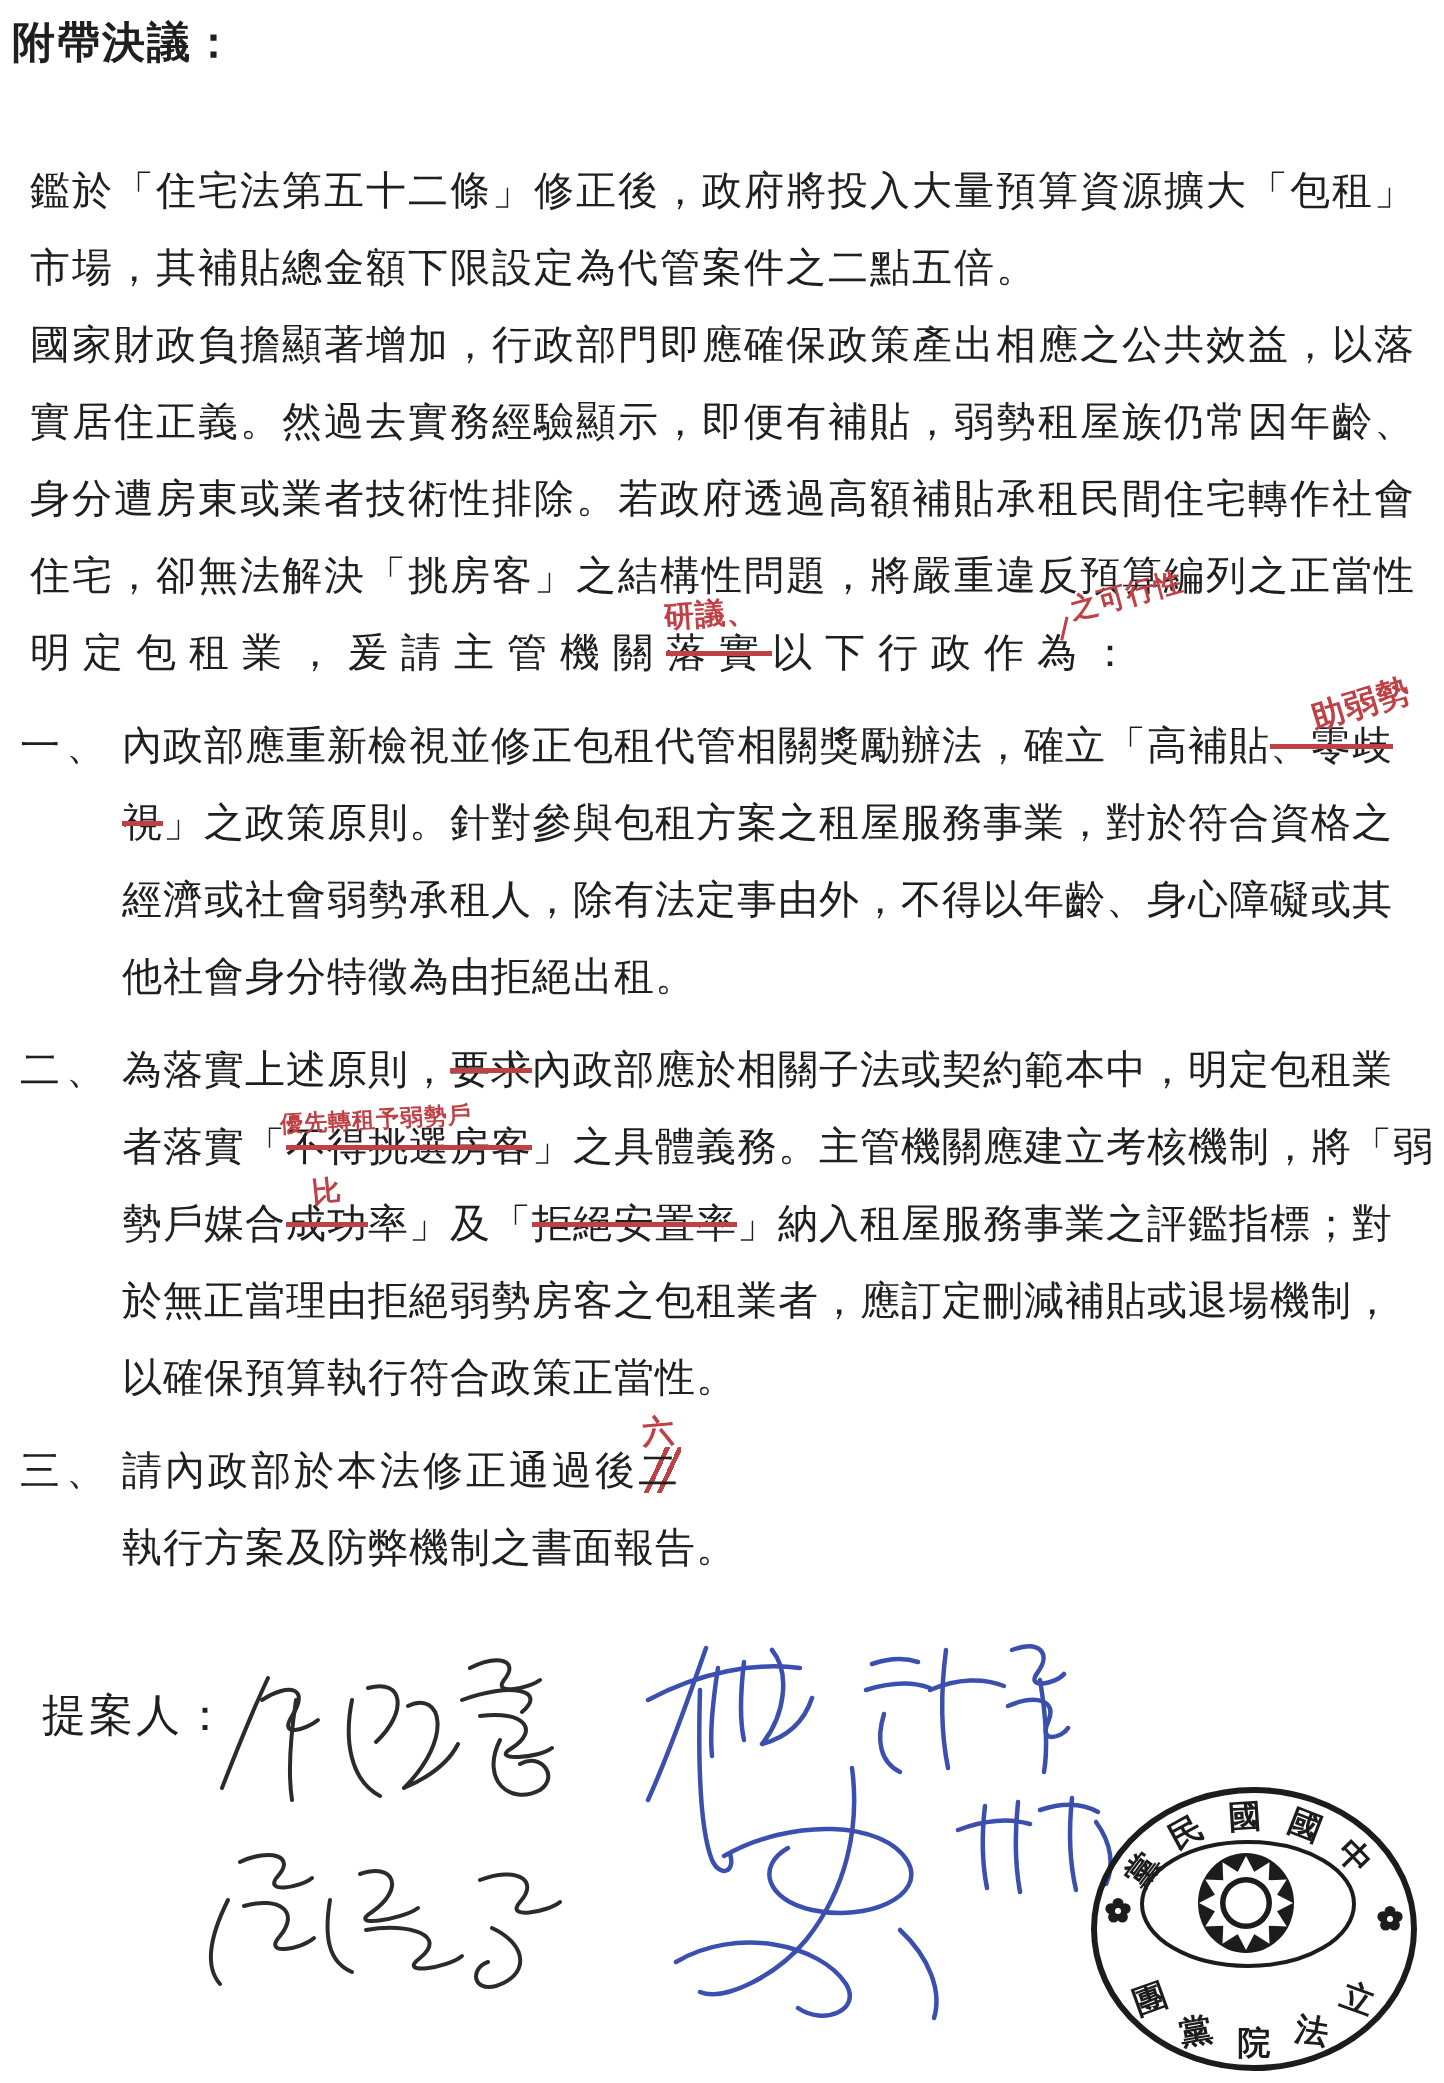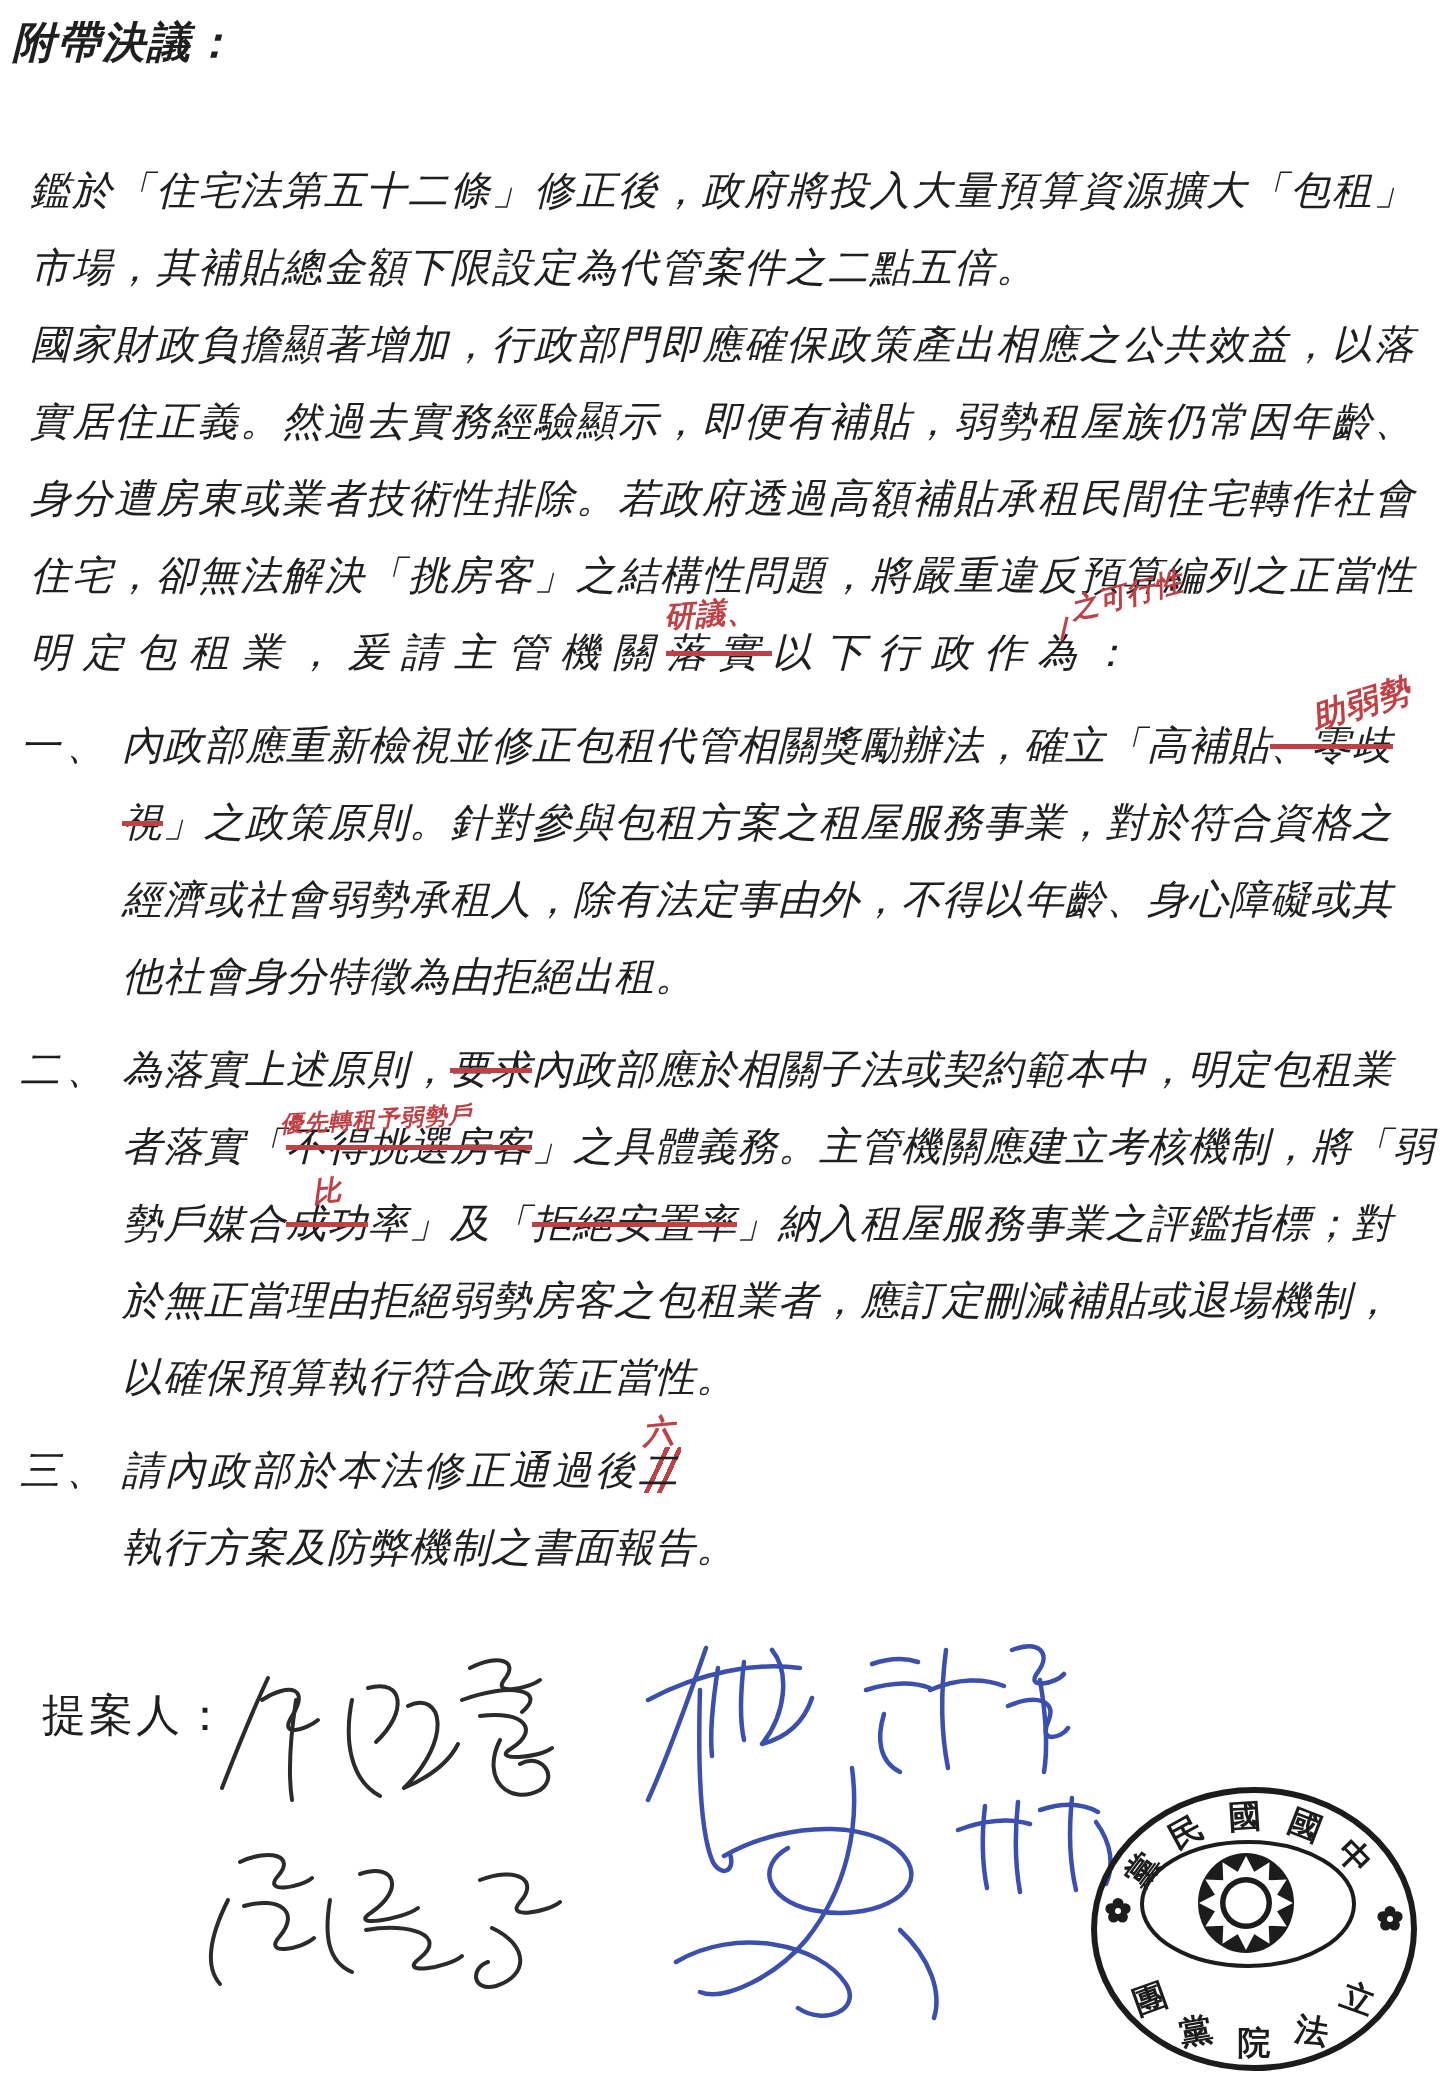--- a/index.html
+++ b/index.html
@@ -6,22 +6,22 @@
   .page{
     position:relative;
     width:1444px;height:2083px;
     margin:0 auto;
     background:var(--paper,#fff);
     overflow:hidden;
     font-family:"DejaVu Serif","Liberation Serif",serif;
     color:var(--ink,#1f1f1f);
   }
   .doc{position:absolute;left:30px;top:14px;right:24px;}
-  .title{font-size:43px;font-weight:600;letter-spacing:2px;margin-left:-18px;font-style:italic;}
-  .body-text{margin-top:80px;font-style:italic;}
+  .title{font-size:43px;font-weight:600;letter-spacing:2px;margin-left:-18px;}
+  .body-text{margin-top:80px;}
   .block{position:relative;}
   .block.intro{margin-bottom:4px;}
   .block.item{padding-left:92px;margin-top:16px;}
   .num{position:absolute;left:-10px;top:0;height:77px;line-height:77px;font-size:40px;letter-spacing:6px;}
   .line{height:77px;line-height:77px;font-size:40px;letter-spacing:2px;white-space:nowrap;}
   .item .line{letter-spacing:1px;}
   .seg{position:relative;}
   .anchor{display:inline-block;width:0;}
   .strike{
     text-decoration:line-through;

